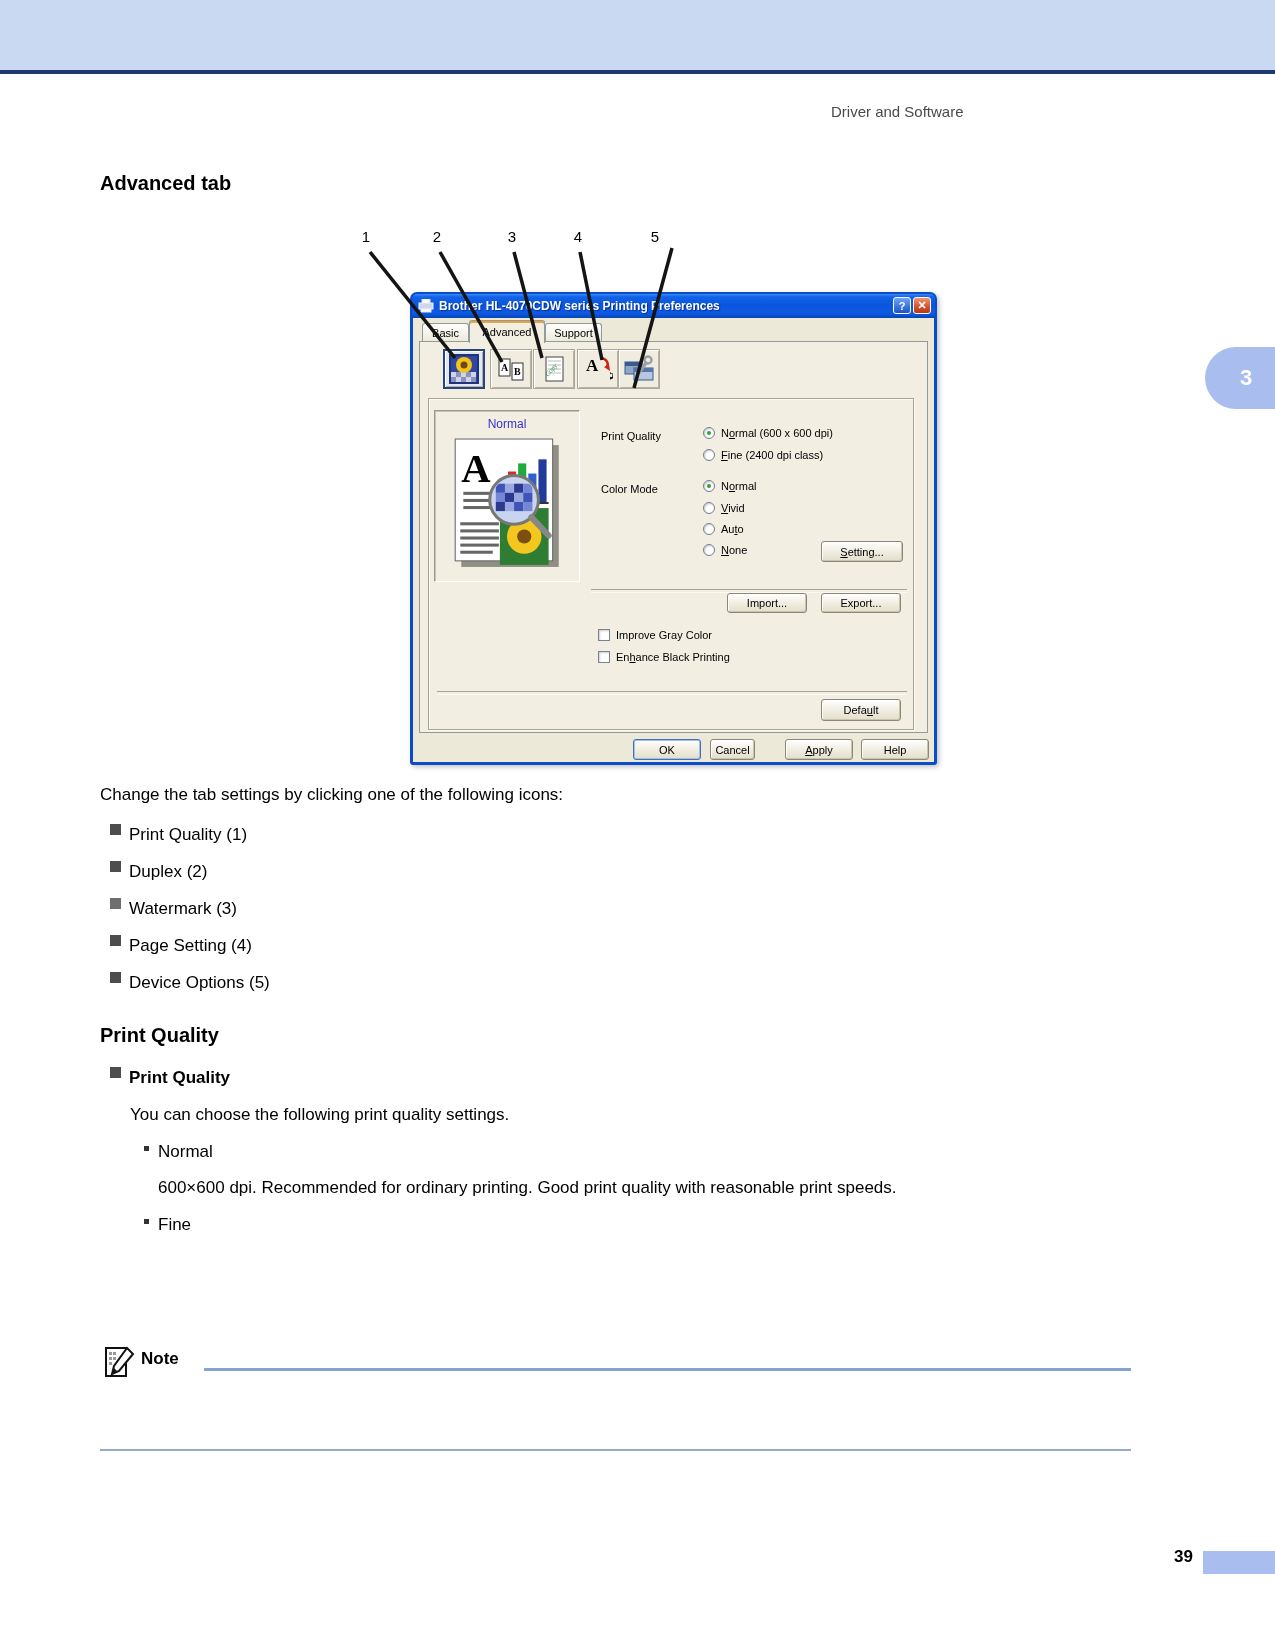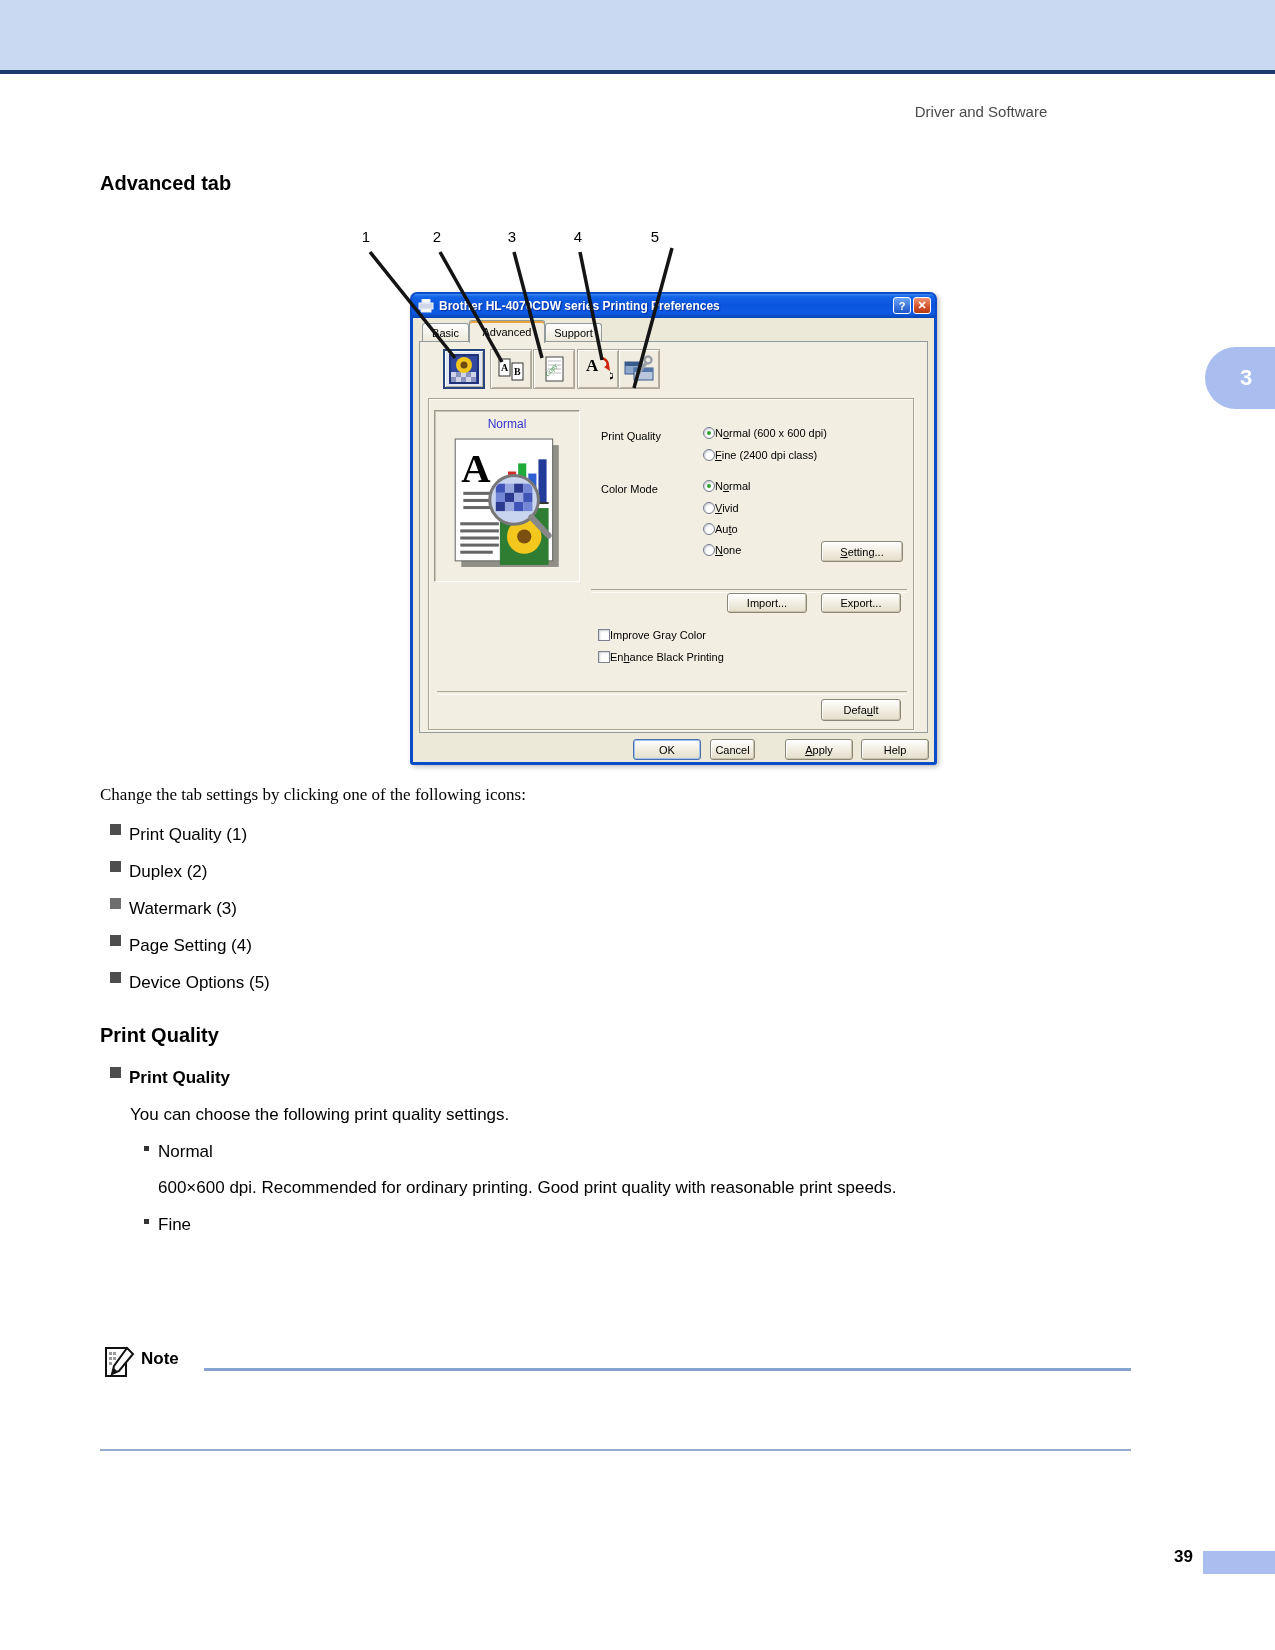--- a/index.html
+++ b/index.html
@@ -1,29 +1,29 @@
 <!DOCTYPE html>
 <html><head>
 <meta charset="utf-8">
 <style>
   html,body{margin:0;padding:0;background:#e8e8e8;}
   .page{position:relative;width:1275px;height:1650px;background:#fff;overflow:hidden;
         font-family:"Liberation Sans",sans-serif;color:#000;}
   
   .topband{position:absolute;left:0;top:0;width:1275px;height:70px;background:#c9d9f2;}
   .toprule{position:absolute;left:0;top:70px;width:1275px;height:4px;background:#1e3a70;}
-  .runhead{position:absolute;left:831px;top:103px;width:300px;text-align:center;
+  .runhead{position:absolute;left:831px;top:103px;width:300px;text-align:left;
            font-size:15px;color:#4a4a4a;}
   .chaptab{position:absolute;left:1205px;top:347px;width:70px;height:62px;background:#a9bdee;
            border-radius:31px 0 0 31px;display:flex;align-items:center;justify-content:center;}
   .chaptab span{color:#fff;font-weight:bold;font-size:22px;padding-left:12px;}
   .h1{position:absolute;left:100px;top:172px;font-size:20px;font-weight:bold;}
   .h2{position:absolute;left:100px;top:1024px;font-size:20px;font-weight:bold;}
   .body-text{font-size:17px;line-height:32px;}
-  .intro{position:absolute;left:100px;top:779px;font-family:Liberation Serif, serif;}
+  .intro{position:absolute;left:100px;top:779px;}
   .sqitem{position:absolute;left:110px;display:flex;align-items:flex-start;}
   .sq{width:11px;height:11px;background:#4d4d4d;margin:5px 8px 0 0;flex:none;}
   .sq.lt{background:#6e6e6e;}
   .pqb{font-weight:bold;}
   .pqintro{position:absolute;left:130px;top:1099px;}
   .subitem{position:absolute;left:144px;display:flex;align-items:flex-start;}
   .dot{width:5px;height:5px;background:#333;margin:10px 9px 0 0;flex:none;}
   .desc1{position:absolute;left:158px;top:1172px;width:980px;}
   .desc2{position:absolute;left:158px;top:1245px;width:950px;line-height:33px;}
   
@@ -65,21 +65,21 @@
   .tbtn.sel{border:2px solid #28457e;background:#e3e7f2;}
   .grp{position:absolute;left:15px;top:103px;width:486px;height:332px;box-sizing:border-box;
        border:1px solid #a9a593;box-shadow:inset 1px 1px 0 #fbfaf3,1px 1px 0 #fbfaf3;}
   .pvw{position:absolute;left:5px;top:11px;width:146px;height:172px;box-sizing:border-box;
        border-top:1px solid #9b988a;border-left:1px solid #9b988a;
        border-bottom:1px solid #fff;border-right:1px solid #fff;
        box-shadow:inset 1px 1px 0 #c7c3b2;}
   .pvw .plab{position:absolute;left:0;right:0;top:6px;text-align:center;color:#3333cc;font-size:12px;}
   .pvw svg{position:absolute;left:18px;top:26px;}
   .dlab{position:absolute;font-size:11px;white-space:nowrap;}
-  .ctl{position:absolute;display:flex;align-items:center;white-space:nowrap;}
+  .ctl{position:absolute;display:flex;align-items:center;gap:6px;white-space:nowrap;}
   .radio{width:12px;height:12px;border-radius:50%;background:#fff;border:1px solid #747b8c;
          box-sizing:border-box;box-shadow:inset 1px 1px 2px #c7ccd4;flex:none;position:relative;}
   .radio i{position:absolute;left:3px;top:3px;width:4px;height:4px;border-radius:50%;background:#2fa32f;}
   .cbox{width:12px;height:12px;background:#fff;border:1px solid #7b8292;box-sizing:border-box;
         box-shadow:inset 1px 1px 2px #ccc;flex:none;}
   .xbtn{position:absolute;box-sizing:border-box;display:flex;align-items:center;justify-content:center;
         font-size:11px;background:linear-gradient(180deg,#fff,#f2efe4 45%,#e3dfca);
         border:1px solid #8a8778;border-radius:3px;
         box-shadow:inset -1px -1px 0 #c8c4ae,inset 1px 1px 0 #fff;}
   .xbtn.def{border:1px solid #4b6eae;box-shadow:inset 0 0 0 1px #9ec2f0,inset -1px -1px 0 #c8c4ae;}

